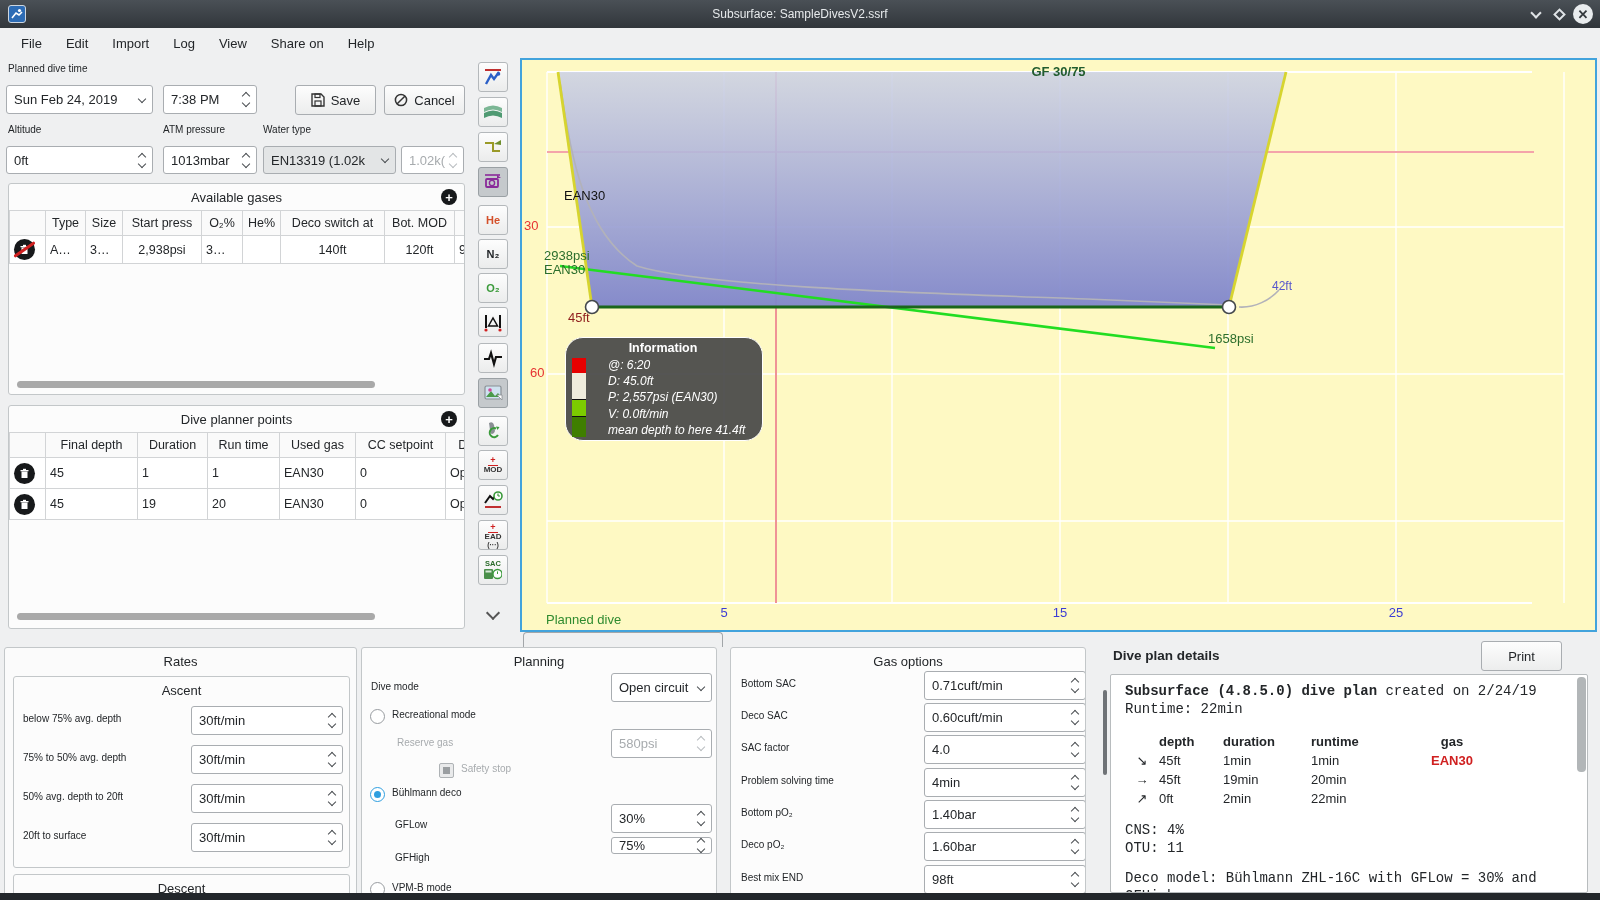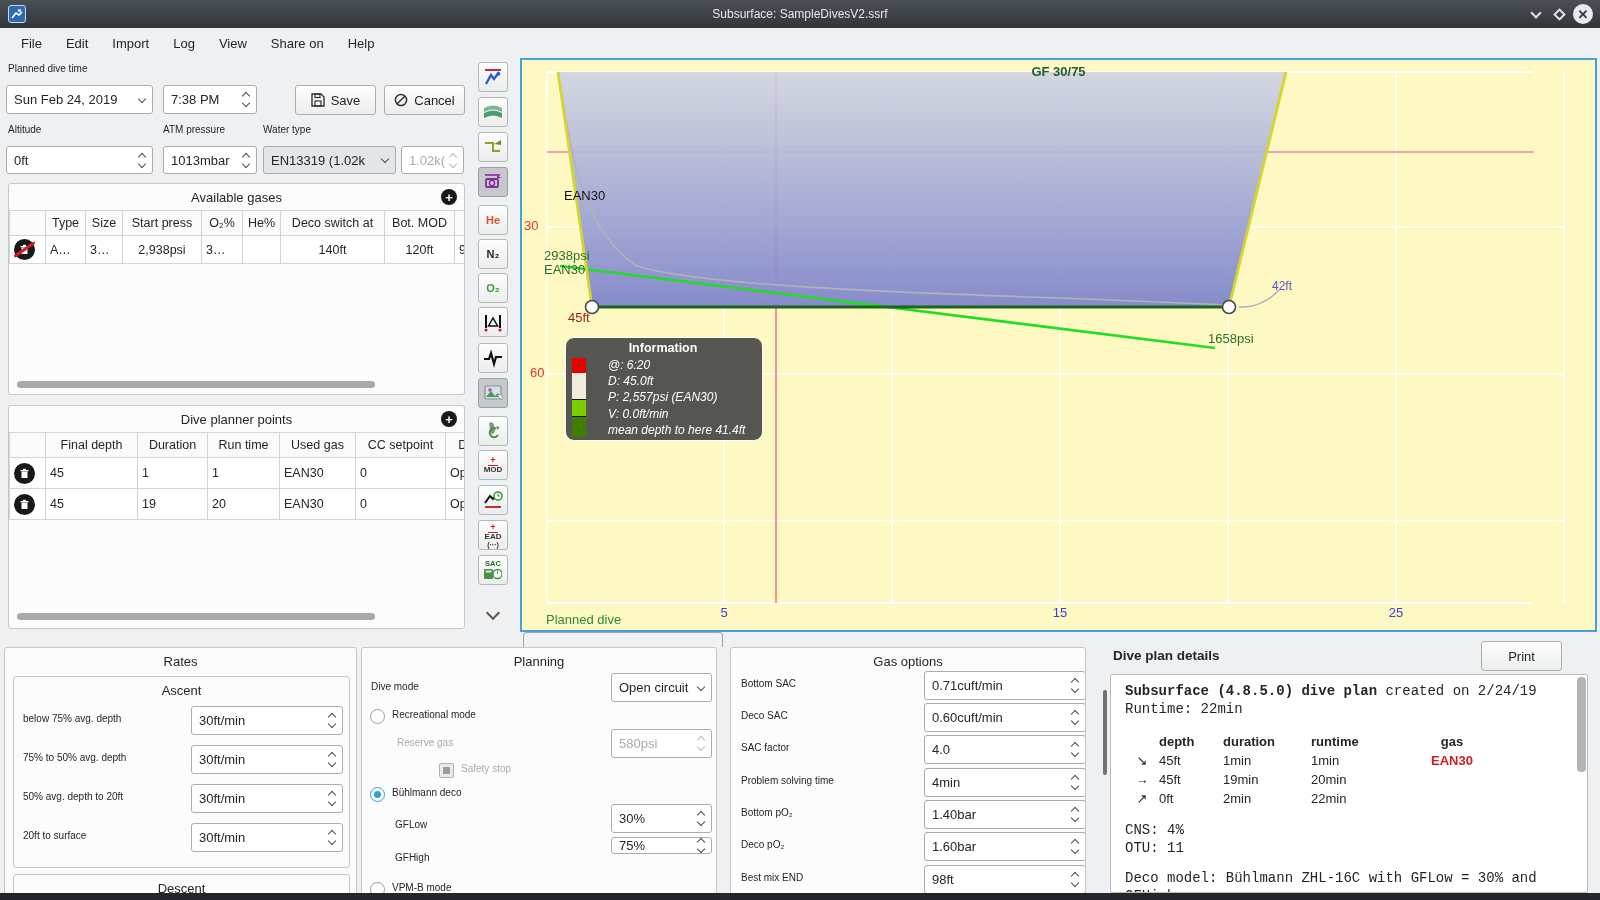--- a/index.html
+++ b/index.html
@@ -55,21 +55,21 @@
   .stack { display:flex; flex-direction:column; align-items:center; line-height:1; font-size:8px; }
   .redplus { color:#d02020; font-size:9px; font-weight:bold; border-bottom:1px solid #d02020; padding:0 2px; }
 
   
   .chart { position:absolute; left:520px; top:58px; width:1077px; height:574px; background:#fef9c3; border:2px solid #42a3dc; }
   .chart svg { position:absolute; left:0; top:0; }
   .clabel { position:absolute; font-size:13px; white-space:nowrap; }
   .chart-tab { position:absolute; left:523px; top:632px; width:200px; height:15px; background:#eff0f1; border:1px solid #a2a6a9; border-bottom:none; border-radius:4px 4px 0 0; }
 
   .infobox { position:absolute; left:43px; top:277px; width:198px; height:104px; background:rgba(72,72,72,0.93);
-    border:1.5px solid #fff; border-radius:9px; color:#fff; font-size:12px; padding:3px 8px 4px 6px; }
+    border:1.5px solid #fff; border-radius:18px; color:#fff; font-size:12px; padding:3px 8px 4px 6px; }
   .infotitle { text-align:center; font-weight:bold; font-size:12.5px; margin-bottom:2px; }
   .infobody { display:flex; gap:22px;font-style:italic; }
   .cbar { width:14px; display:flex; flex-direction:column; margin-top:1px; }
   .infolines div { line-height:16.2px; white-space:nowrap; }
 
   
   .radio { position:absolute; width:15px; height:15px; border:1px solid #989ca0; border-radius:50%; background:#fff; }
   .radio.sel { border-color:#2f9fe0; }
   .radio.sel::after { content:""; position:absolute; left:3px; top:3px; width:7px; height:7px; border-radius:50%; background:#2f9fe0; }
   .checkbox { position:absolute; width:15px; height:15px; border:1px solid #aeb2b5; background:#e9eaeb; border-radius:2px; }

